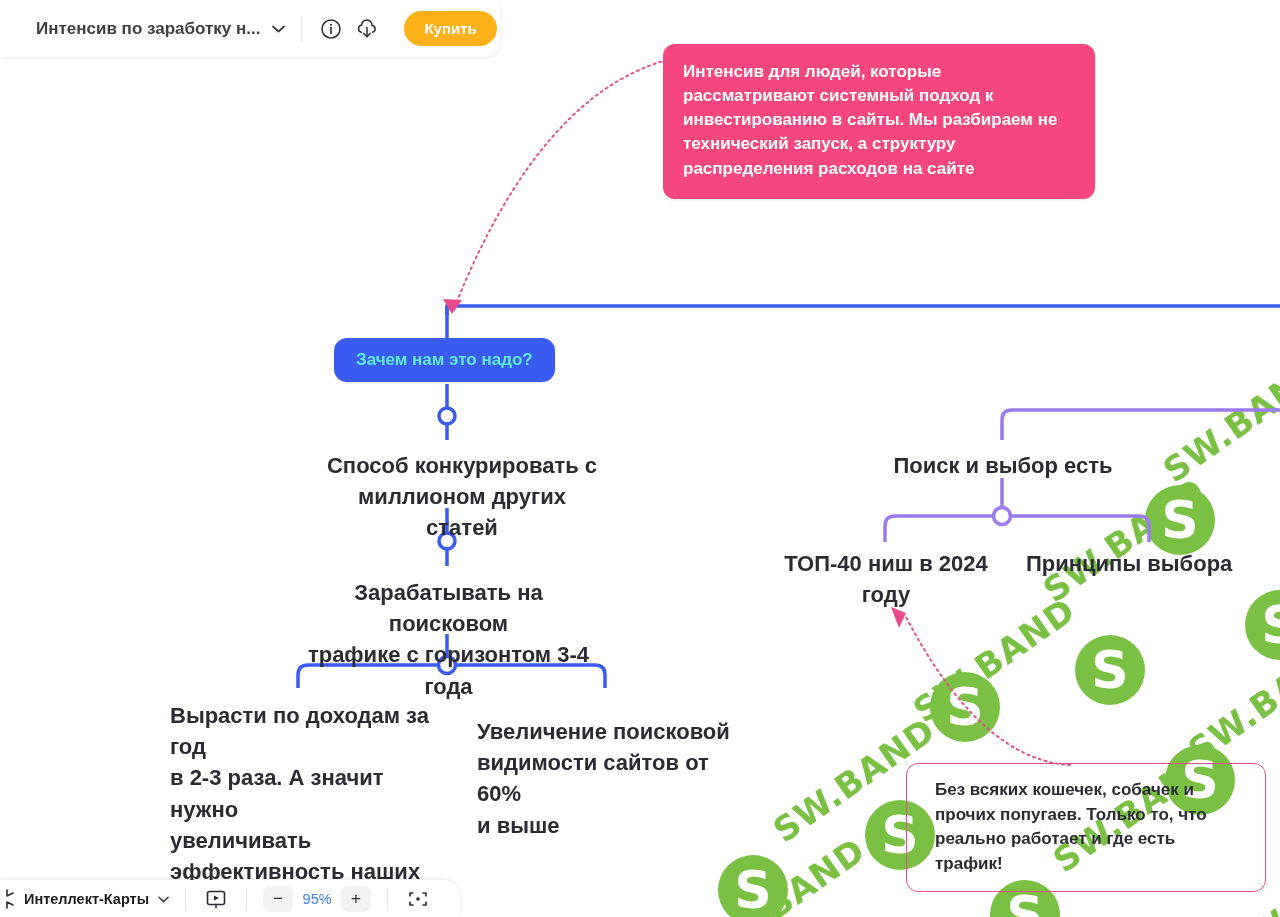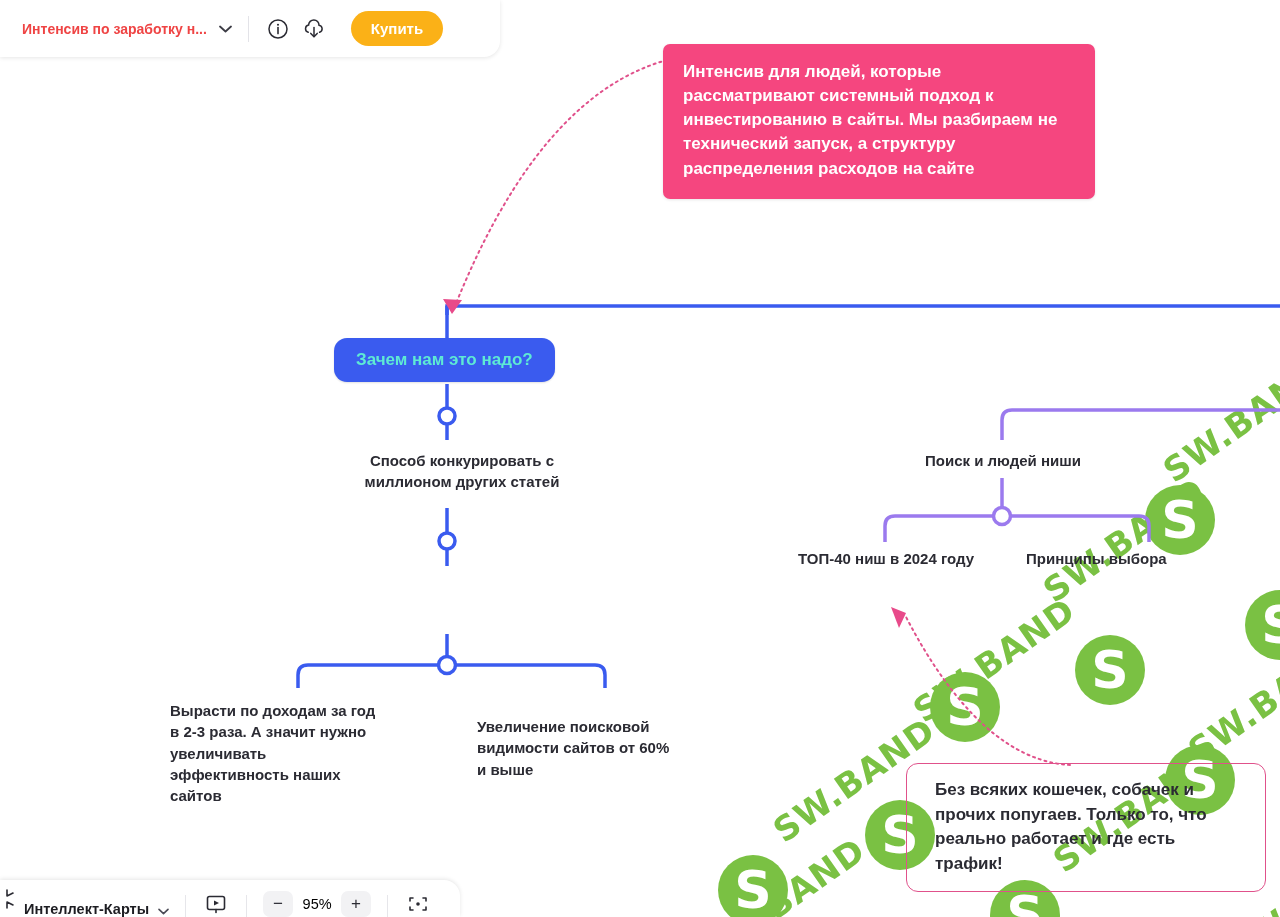--- a/index.html
+++ b/index.html
@@ -35,21 +35,21 @@
   }
 
   
   .topbar{
     position:absolute;left:0;top:0;width:500px;height:57px;
     background:#ffffff;border-bottom-right-radius:16px;
     box-shadow:0 1px 4px rgba(0,0,0,.10);
     display:flex;align-items:center;z-index:40;
   }
   .doc-title{
-    margin-left:22px;font-size:14px;font-weight:bold;color:#ef4444;
+    margin-left:36px;font-size:17px;font-weight:bold;color:#404040;
     max-width:235px;white-space:nowrap;overflow:hidden;text-overflow:ellipsis;
   }
   .chev{margin-left:12px;color:#3c3c45;font-size:12px;line-height:1;}
   .vsep{width:1px;height:26px;background:#e3e3e8;margin:0 14px 0 16px;}
   .ico-btn{width:30px;height:30px;display:flex;align-items:center;justify-content:center;margin-right:6px;}
   .buy-btn{
     margin-left:16px;background:#fbb117;color:#ffffff;font-weight:bold;
     font-size:15px;border:none;border-radius:20px;padding:9px 20px;cursor:pointer;
   }
 
@@ -57,54 +57,54 @@
   .map{position:absolute;inset:0;z-index:10;}
   svg.links{position:absolute;left:0;top:0;width:1280px;height:917px;overflow:visible;}
 
   .node-chip{
     position:absolute;background:#3a5bef;color:#5eead4;
     font-weight:bold;font-size:17px;border-radius:13px;
     padding:12px 22px;white-space:nowrap;
     box-shadow:0 1px 2px rgba(0,0,0,.12);
   }
   .node-text{
-    position:absolute;color:#2b2b33;font-size:15px;font-weight:bold;
+    position:absolute;color:#2b2b33;font-size:22px;font-weight:bold;
     line-height:1.42;
   }
 
   
   .note-pink{
     position:absolute;background:#f5467f;color:#ffffff;
-    border-radius:7px;padding:16px 20px 18px 20px;
+    border-radius:12px;padding:16px 20px 18px 20px;
     font-size:17px;font-weight:bold;line-height:1.42;
     box-shadow:0 1px 3px rgba(0,0,0,.10);
   }
   .note-outline{
     position:absolute;border:1.5px solid #e0518b;border-radius:12px;
     padding:14px 18px;font-size:17px;font-weight:bold;line-height:1.45;
     color:#2b2b33;background:transparent;
   }
 
   
   .bottombar{
     position:absolute;left:0;bottom:0;width:460px;height:37px;
     background:#ffffff;border-top-right-radius:16px;
     box-shadow:0 -1px 4px rgba(0,0,0,.10);
-    display:flex;align-items:flex-end;z-index:40;
+    display:flex;align-items:center;z-index:40;
   }
   .bb-label{font-size:14.5px;font-weight:bold;color:#1d1d22;margin-left:24px;}
   .bb-chev{margin-left:9px;font-size:11px;color:#4a4a55;}
   .bb-sep{width:1px;height:22px;background:#e6e6ea;margin:0 16px;}
   .bb-ico{width:28px;height:26px;display:flex;align-items:center;justify-content:center;}
   .zoom-grp{display:flex;align-items:center;gap:4px;}
   .zbtn{
     width:30px;height:26px;border-radius:7px;background:#f2f2f4;border:none;
     font-size:17px;color:#2b2b33;display:flex;align-items:center;justify-content:center;cursor:pointer;
   }
-  .zval{font-size:14.5px;color:#000000;min-width:40px;text-align:center;}
+  .zval{font-size:14.5px;color:#3b82f6;min-width:40px;text-align:center;}
 </style>
 </head>
 <body>
 
 <div class="stage">
 
   <div class="map">
     <svg class="links" viewBox="0 0 1280 917">
 
       <path d="M455 306 L1280 306" stroke="#3a5bef" stroke-width="3.5" fill="none"></path>
@@ -135,26 +135,27 @@
       <polygon points="452,314 443,299 462,300" fill="#e84a8a"></polygon>
 
       <path d="M1070 765 Q980 760 905 615" stroke="#e0518b" stroke-width="2" fill="none" stroke-dasharray="2 4" stroke-linecap="round"></path>
       <polygon points="891,607 906,613 899,628" fill="#e84a8a"></polygon>
     </svg>
 
     <div class="node-chip" style="left:334px;top:338px;">Зачем нам это надо?</div>
 
     <div class="node-text" style="left:322px;top:450px;width:280px;text-align:center;">Способ конкурировать с<br>миллионом других статей</div>
 
+    <div class="node-text" style="left:296px;top:577px;width:305px;text-align:center;">Зарабатывать на поисковом<br>трафике с горизонтом 3-4 года</div>
 
     <div class="node-text" style="left:170px;top:700px;width:272px;">Вырасти по доходам за год<br>в 2-3 раза. А значит нужно<br>увеличивать<br>эффективность наших<br>сайтов</div>
 
     <div class="node-text" style="left:477px;top:700px;width:262px;margin-top:16px;">Увеличение поисковой<br>видимости сайтов от 60%<br>и выше</div>
 
-    <div class="node-text" style="left:877px;top:450px;width:252px;text-align:center;">Поиск и людей ниши</div>
+    <div class="node-text" style="left:877px;top:450px;width:252px;text-align:center;">Поиск и выбор есть</div>
 
     <div class="node-text" style="left:760px;top:548px;width:252px;text-align:center;">ТОП-40 ниш в 2024 году</div>
 
     <div class="node-text" style="left:1026px;top:548px;width:230px;">Принципы выбора</div>
 
     <div class="note-pink" style="left:663px;top:44px;width:392px;">Интенсив для людей, которые рассматривают системный подход к инвестированию в сайты. Мы разбираем не технический запуск, а структуру распределения расходов на сайте</div>
 
     <div class="note-outline" style="left:906px;top:763px;width:312px;padding-left:28px;">Без всяких кошечек, собачек и прочих попугаев. Только то, что реально работает и где есть трафик!</div>
   </div>
 

